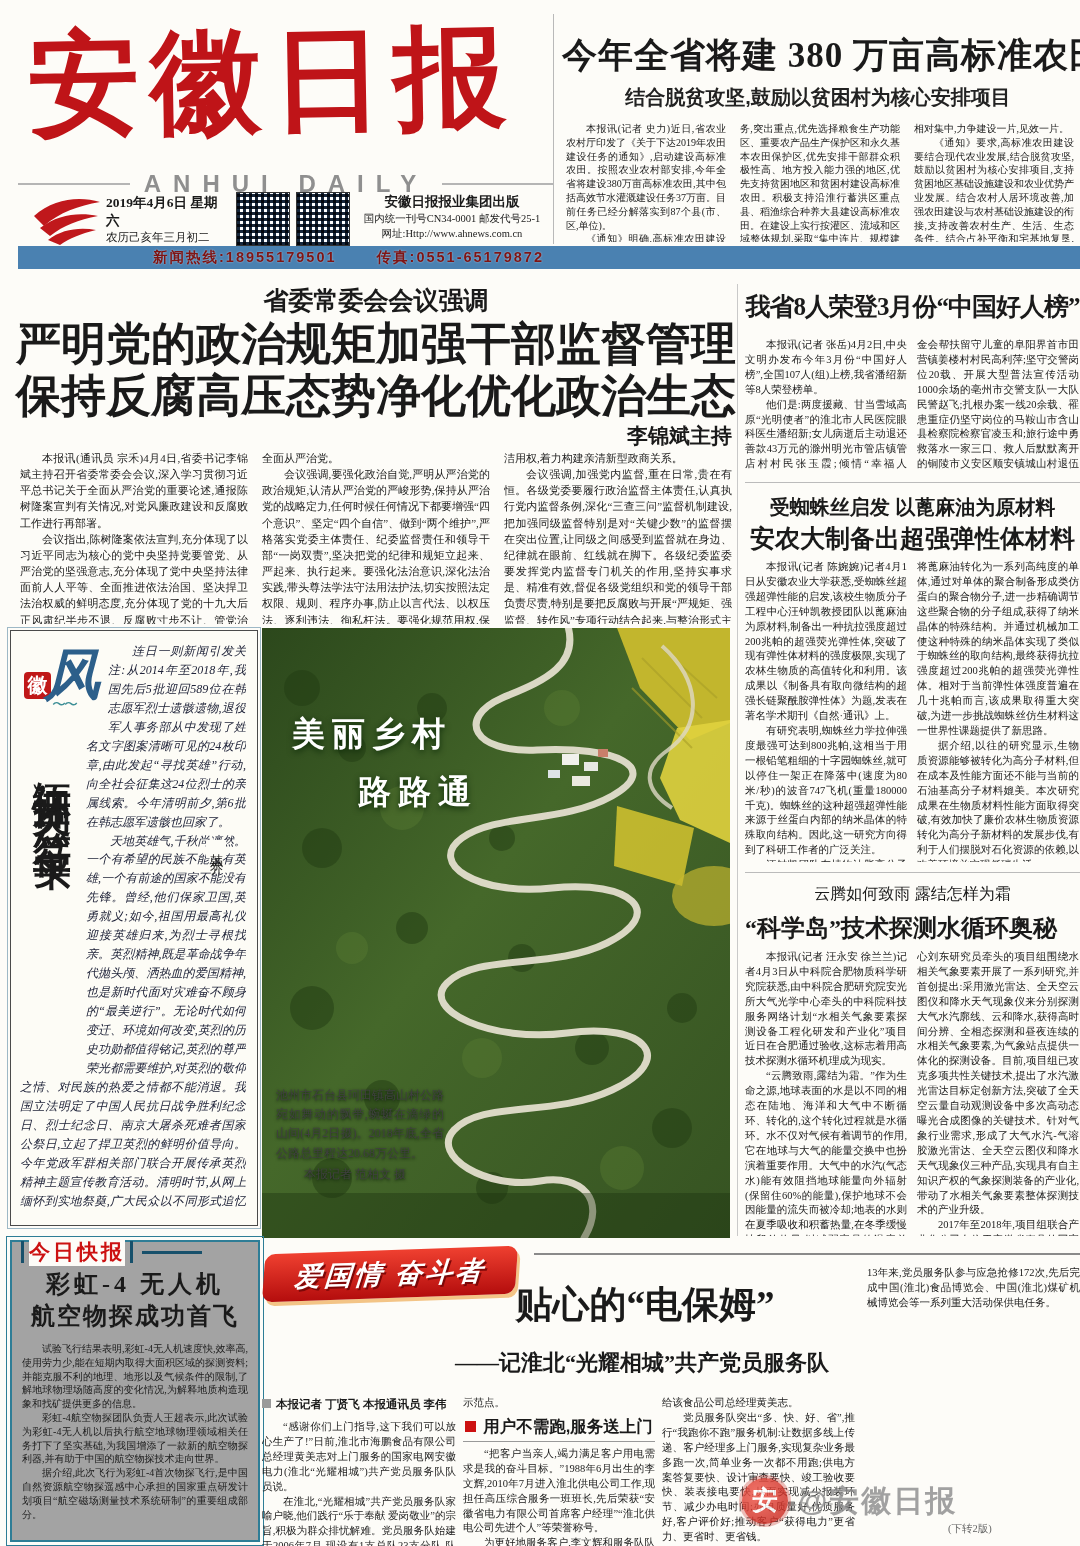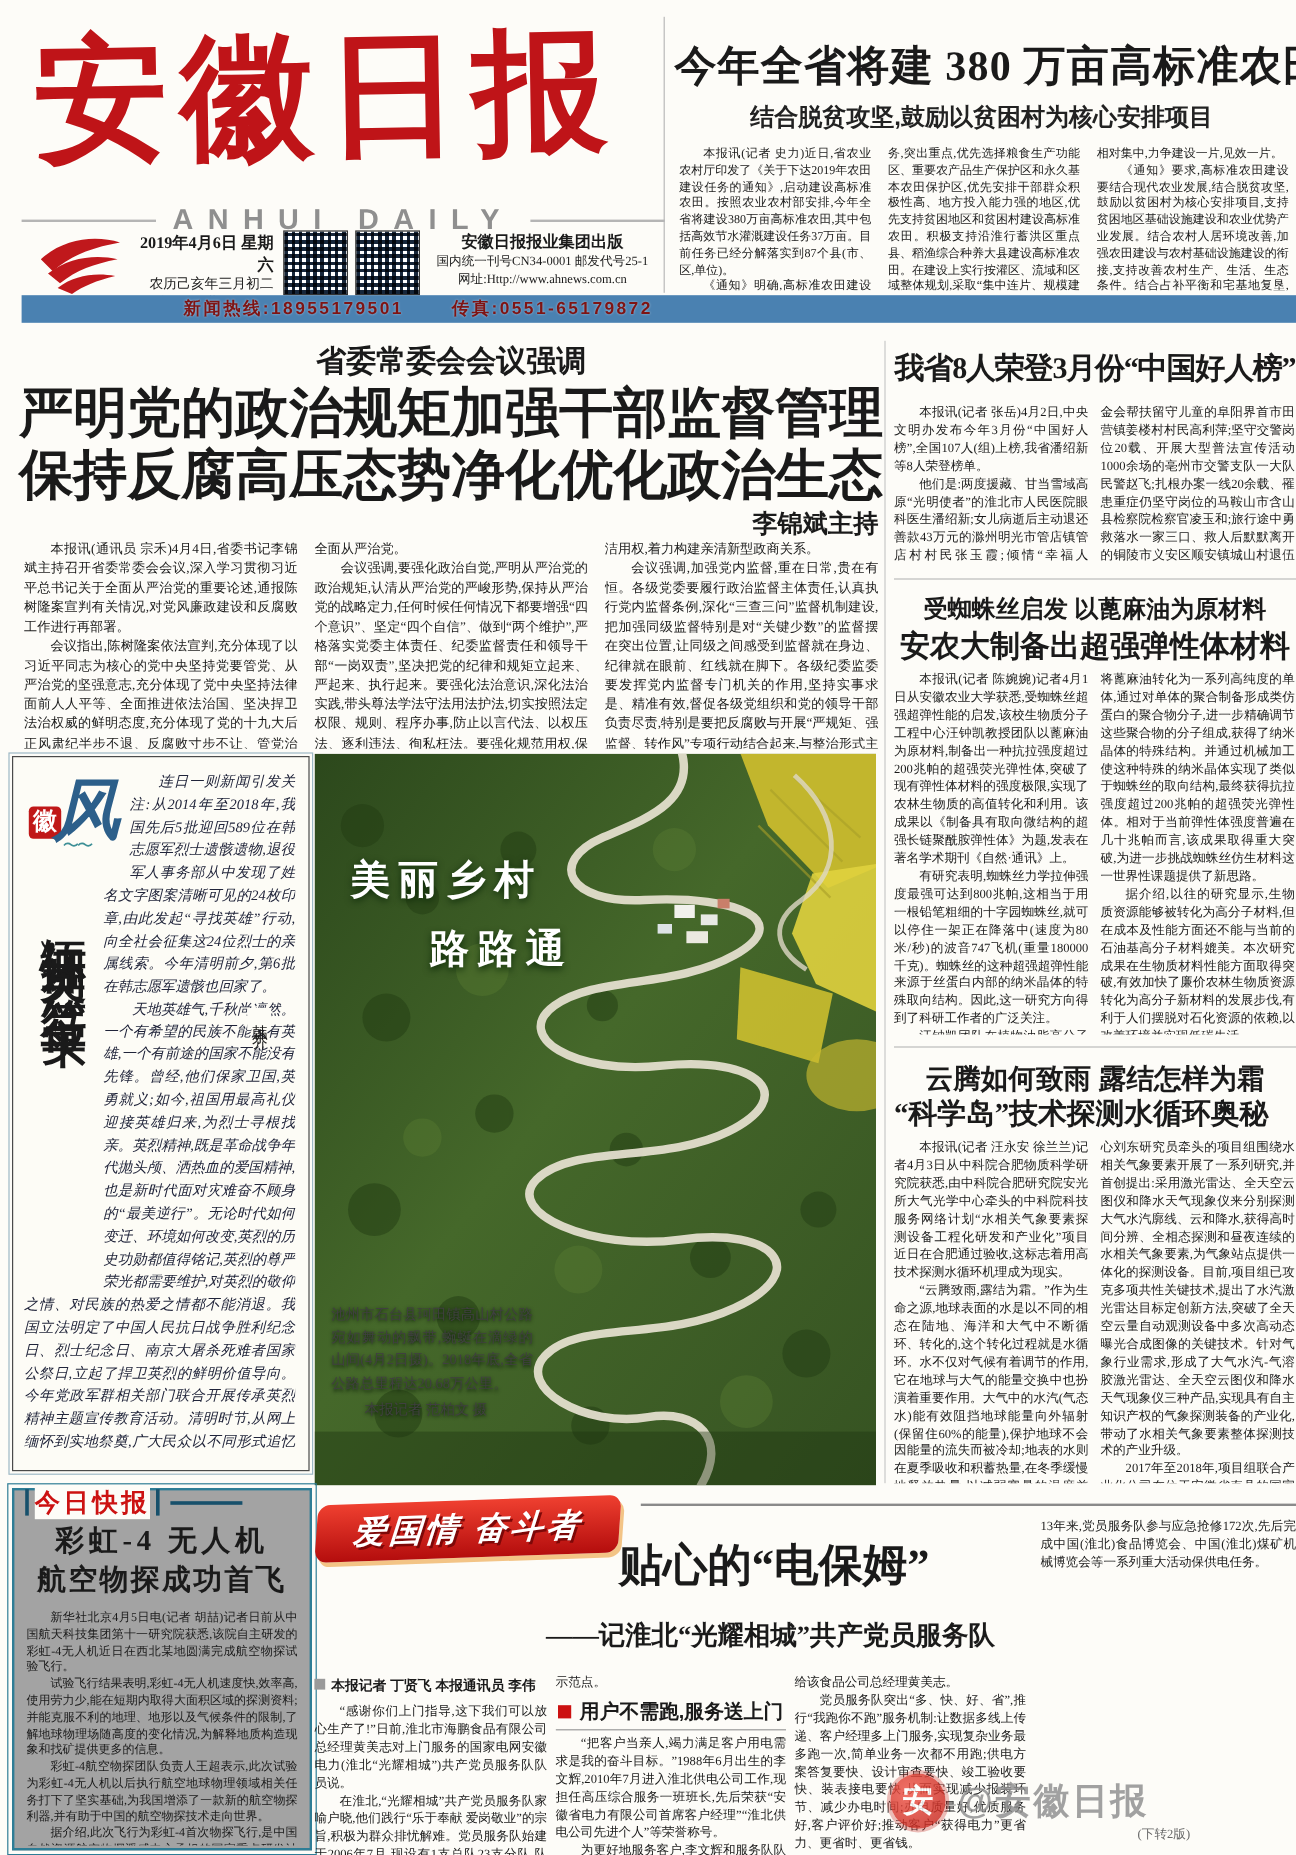--- a/index.html
+++ b/index.html
@@ -8,21 +8,21 @@
   .abs{position:absolute;}
   
   .mast-title{left:28px;top:6px;width:520px;height:160px;font-size:112px;line-height:150px;
     font-weight:bold;color:#bf1418;letter-spacing:10px;transform:rotate(-1deg);
     font-family:"Liberation Serif",serif;white-space:nowrap;}
   .en-row{left:18px;top:170px;width:536px;display:flex;align-items:center;color:#8f8f8f;}
   .en-row .ln{flex:1;border-top:2px solid #b5b5b5;}
   .en-row .en{margin:0 14px;font-family:"Liberation Sans",sans-serif;font-weight:bold;
     font-size:24px;letter-spacing:12px;}
   .brand-logo{left:30px;top:196px;width:74px;height:50px;}
-  .date-block{left:106px;top:194px;width:122px;text-align:right;line-height:1.35;}
+  .date-block{left:106px;top:194px;width:122px;text-align:left;line-height:1.35;}
   .date-block .d1{font-size:13.5px;font-weight:bold;}
   .date-block .d2,.date-block .d3{font-size:11.5px;}
   .qr{width:52px;height:52px;border:1px solid #333;background:
       repeating-linear-gradient(0deg,#16263a 0 3px,rgba(255,255,255,.85) 3px 6px),
       repeating-linear-gradient(90deg,#16263a 0 3px,#fff 3px 6px);background-blend-mode:multiply;}
   .qr.q1{left:236px;top:192px;} .qr.q2{left:296px;top:192px;}
   .pub-block{left:352px;top:193px;width:200px;text-align:center;line-height:1.4;}
   .pub-block .p1{font-size:13.5px;font-weight:bold;}
   .pub-block .p2,.pub-block .p3{font-size:10.5px;}
   .head-vline{left:553px;top:14px;width:1px;height:230px;background:#b9b9b9;}
@@ -61,21 +61,21 @@
   .gp-head{left:745px;top:290px;width:335px;text-align:center;font-size:25px;font-weight:bold;
     letter-spacing:-1px;white-space:nowrap;}
   .gp-body{left:745px;top:338px;width:335px;height:134px;gap:10px;}
   .rail2{width:162px;}
   .rdiv{left:745px;width:335px;height:1px;background:#bbb;}
   .an-kicker{left:745px;top:494px;width:335px;text-align:center;font-size:20px;font-weight:bold;
     font-family:"Liberation Sans",sans-serif;}
   .an-head{left:745px;top:522px;width:335px;text-align:center;font-size:25px;font-weight:bold;
     letter-spacing:0px;white-space:nowrap;}
   .an-body{left:745px;top:560px;width:335px;height:302px;gap:10px;}
-  .wc-kicker{left:745px;top:884px;width:335px;text-align:center;font-size:23px;font-weight:bold;
+  .wc-kicker{left:745px;top:884px;width:335px;text-align:center;font-size:16px;font-weight:normal;
     font-family:"Liberation Sans",sans-serif;}
   .wc-head{left:745px;top:912px;width:335px;font-size:24px;font-weight:bold;
     white-space:nowrap;}
   .wc-body{left:745px;top:950px;width:335px;height:286px;gap:10px;}
   
   .hf-box{left:10px;top:630px;width:246px;height:594px;border:1px solid #4a4a4a;
     outline:1px solid #9db8c6;outline-offset:2px;background:#fdfcf6;}
   .hf-logo{left:24px;top:650px;width:80px;height:70px;}
   .hf-seal{position:absolute;left:0px;top:22px;width:27px;height:27px;background:#c01818;
     border-radius:4px;color:#fff;font-size:20px;line-height:27px;text-align:center;font-weight:bold;}
@@ -336,21 +336,20 @@
   <div class="abs ex-box">
     <div class="ex-tag">
       <span class="bar"></span>
       <span class="txt">今日快报</span>
       <span class="bar"></span>
       <span class="tail"></span>
     </div>
     <div class="ex-h1">彩虹-4 无人机</div>
     <div class="ex-h2">航空物探成功首飞</div>
     <div class="ex-body b10">
-        <p class="bp">新华社北京4月5日电(记者 胡喆)记者日前从中国航天科技集团第十一研究院获悉,该院自主研发的彩虹-4无人机近日在西北某地圆满完成航空物探试验飞行。</p>
         <p class="bp">试验飞行结果表明,彩虹-4无人机速度快,效率高,使用劳力少,能在短期内取得大面积区域的探测资料;并能克服不利的地理、地形以及气候条件的限制,了解地球物理场随高度的变化情况,为解释地质构造现象和找矿提供更多的信息。</p>
         <p class="bp">彩虹-4航空物探团队负责人王超表示,此次试验为彩虹-4无人机以后执行航空地球物理领域相关任务打下了坚实基础,为我国增添了一款新的航空物探利器,并有助于中国的航空物探技术走向世界。</p>
         <p class="bp">据介绍,此次飞行为彩虹-4首次物探飞行,是中国自然资源航空物探遥感中心承担的国家重点研发计划项目“航空磁场测量技术系统研制”的重要组成部分。</p>
       </div>
   </div>
 
   <div class="abs sv-rule"></div>
   <div class="abs badge">爱国情 奋斗者</div>
   <div class="abs sv-head">贴心的“电保姆”</div>
   <div class="abs sv-sub">——记淮北“光耀相城”共产党员服务队</div>

